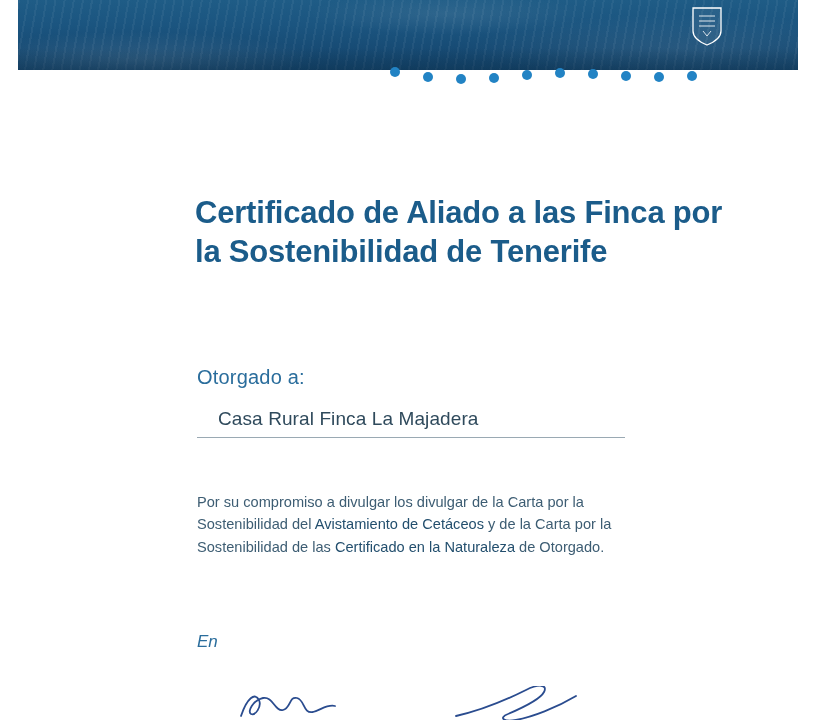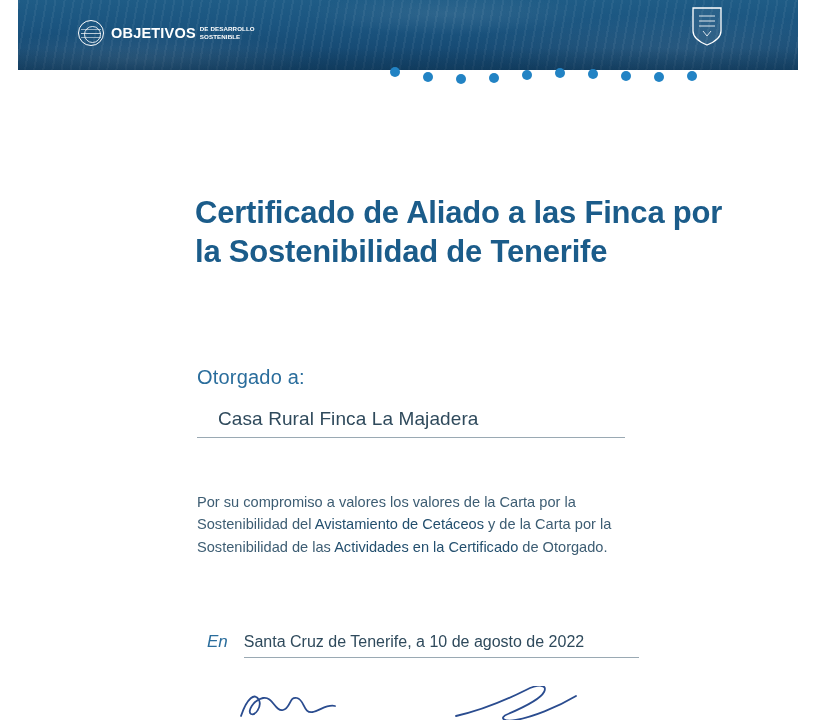--- a/index.html
+++ b/index.html
@@ -201,22 +201,21 @@
     font-weight: normal;
   }
 
   .place-row {
     position: absolute;
     left: 197px;
     top: 632px;
     width: 432px;
     display: flex;
     align-items: flex-end;
-    gap: 16px;
-    margin-left: 10px;
+    gap: 8px;
   }
   .place-label {
     font-size: 17px;
     font-style: italic;
     color: #2a6d9c;
     padding-bottom: 6px;
     flex: none;
   }
   .place-value-wrap {
     flex: 1 1 auto;
@@ -242,32 +241,20 @@
     overflow: hidden;
   }
   .sig-left { position: absolute; left: 38px; top: 0; }
   .sig-right { position: absolute; left: 255px; top: -4px; }
 </style>
 </head>
 <body>
 
 <div class="header-band">
 
-  <div class="ods-logo">
-    <span class="un-emblem"></span>
-    <span class="ods-text">
-      <span class="ods-inline">
-        <span class="ods-main">OBJETIVOS</span>
-        <span class="ods-sub-stack">
-          <span class="ods-sub">DE DESARROLLO</span>
-          <span class="ods-sub">SOSTENIBLE</span>
-        </span>
-      </span>
-    </span>
-  </div>
 
   <div class="cabildo-mark">
     <svg width="34" height="42" viewBox="0 0 34 42" fill="none">
       <path d="M3 3 H31 V26 C31 34 22 38 17 40 C12 38 3 34 3 26 Z" stroke="#ffffff" stroke-width="1.3" fill="rgba(255,255,255,0.06)"></path>
       <path d="M9 11 H25 M9 16 H25 M9 21 H25" stroke="#ffffff" stroke-width="1" opacity="0.85"></path>
       <path d="M13 26 L17 31 L21 26" stroke="#ffffff" stroke-width="1" opacity="0.8" fill="none"></path>
     </svg>
   </div>
 </div>
 
@@ -286,28 +273,24 @@
 
 <h1 class="cert-title">Certificado de Aliado a las Finca por la Sostenibilidad de Tenerife</h1>
 
 <div class="awarded-label">Otorgado a:</div>
 
 <div class="recipient-wrap">
   <div class="recipient-name">Casa Rural Finca La Majadera</div>
   <div class="recipient-rule"></div>
 </div>
 
-<p class="statement"><span>Por su compromiso a valores los valores de la Carta por la Sostenibilidad del </span><b>Avistamiento de Cetáceos</b><span> y de la Carta por la Sostenibilidad de las </span><b>Actividades en la Certificado</b><span> de Otorgado.</span></p>
+<p class="statement"><span>Por su compromiso a divulgar los divulgar de la Carta por la Sostenibilidad del </span><b>Avistamiento de Cetáceos</b><span> y de la Carta por la Sostenibilidad de las </span><b>Certificado en la Naturaleza</b><span> de Otorgado.</span></p>
 
 <div class="place-row">
   <div class="place-label">En</div>
-  <div class="place-value-wrap">
-    <div class="place-value">Santa Cruz de Tenerife, a 10 de agosto de 2022</div>
-    <div class="place-rule"></div>
-  </div>
 </div>
 
 <div class="sig-area">
   <svg class="sig-left" width="110" height="40" viewBox="0 0 110 40">
     <path d="M6 30 C12 12, 20 6, 24 14 C27 21, 20 30, 16 28 C12 26, 18 14, 28 12 C38 10, 40 26, 48 24 C56 22, 54 10, 62 12 C70 14, 68 28, 78 26 C86 24, 92 18, 100 20" stroke="#2a4c8f" stroke-width="1.8" fill="none" stroke-linecap="round"></path>
   </svg>
   <svg class="sig-right" width="140" height="44" viewBox="0 0 140 44">
     <path d="M4 34 C22 30, 50 20, 74 8 C86 2, 96 2, 92 10 C88 18, 70 26, 56 32 C46 36, 52 40, 64 38 C80 35, 104 26, 124 14" stroke="#2a4c8f" stroke-width="1.8" fill="none" stroke-linecap="round"></path>
   </svg>
 </div>

